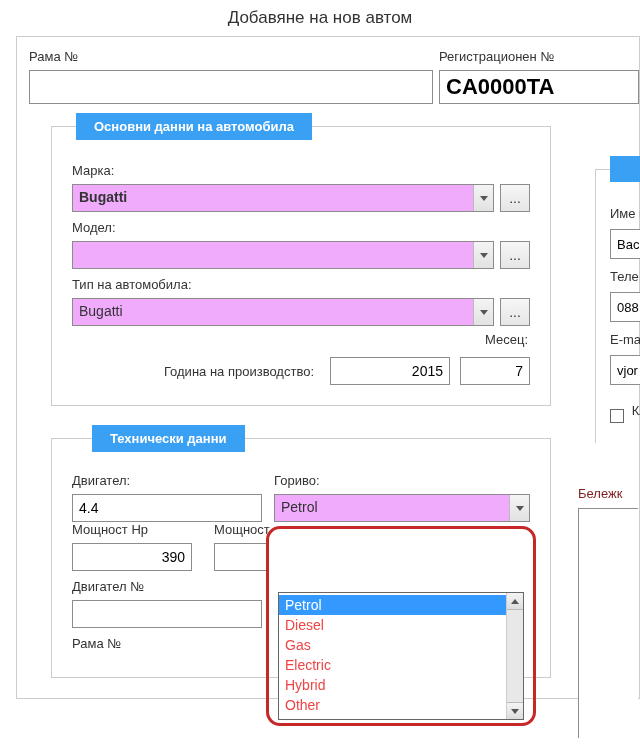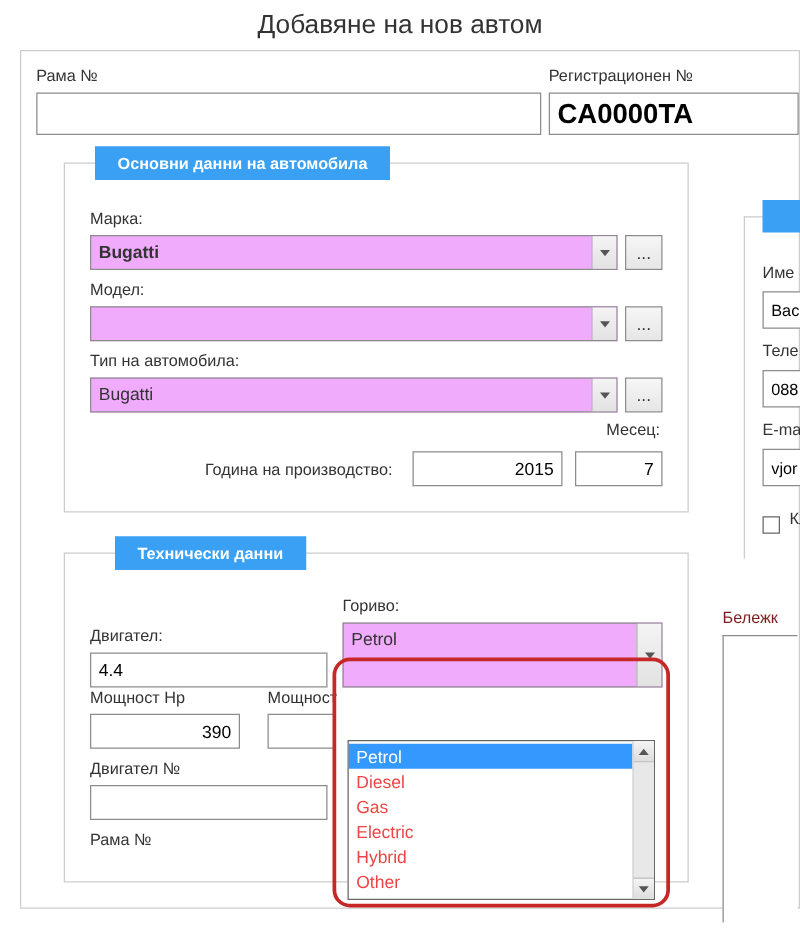--- a/index.html
+++ b/index.html
@@ -9,21 +9,21 @@
     font-family: Verdana, Geneva, sans-serif;
     font-size: 13px;
     color: #333;
     background: #fff;
     width: 640px;
     height: 745px;
     overflow: hidden;
   }
   .page-title {
     text-align: center;
-    font-size: 21px;
+    font-size: 17px;
     padding: 8px 0 6px 0;
     color: #333;
     white-space: nowrap;
   }
   .outer-frame {
     border: 1px solid #ccc;
     margin: 2px 0 0 16px;
     padding: 12px 0 20px 12px;
     position: relative;
   }
@@ -320,21 +320,21 @@
     <div style="margin-top:12px; white-space:nowrap;">
       <span class="right-checkbox"></span>
       <span style="margin-left:4px; vertical-align:middle;">Кл</span>
     </div>
   </div>
 
   <div class="tech-box">
     <div class="group-header" style="left:40px;">Технически данни</div>
 
     <div class="tech-row">
-      <div class="tech-col" style="width:190px;margin-top:24px;">
+      <div class="tech-col" style="width:190px;">
         <div class="field-label">Двигател:</div>
         <input class="text-input" style="height: 28px; font-size: 14px;" value="4.4">
       </div>
       <div class="tech-col" style="flex:1;">
         <div class="field-label">Гориво:</div>
         <div class="combo">
           <div class="combo-text normal">Petrol</div>
           <div class="combo-btn">
               <span class="chev"></span>
             </div>

